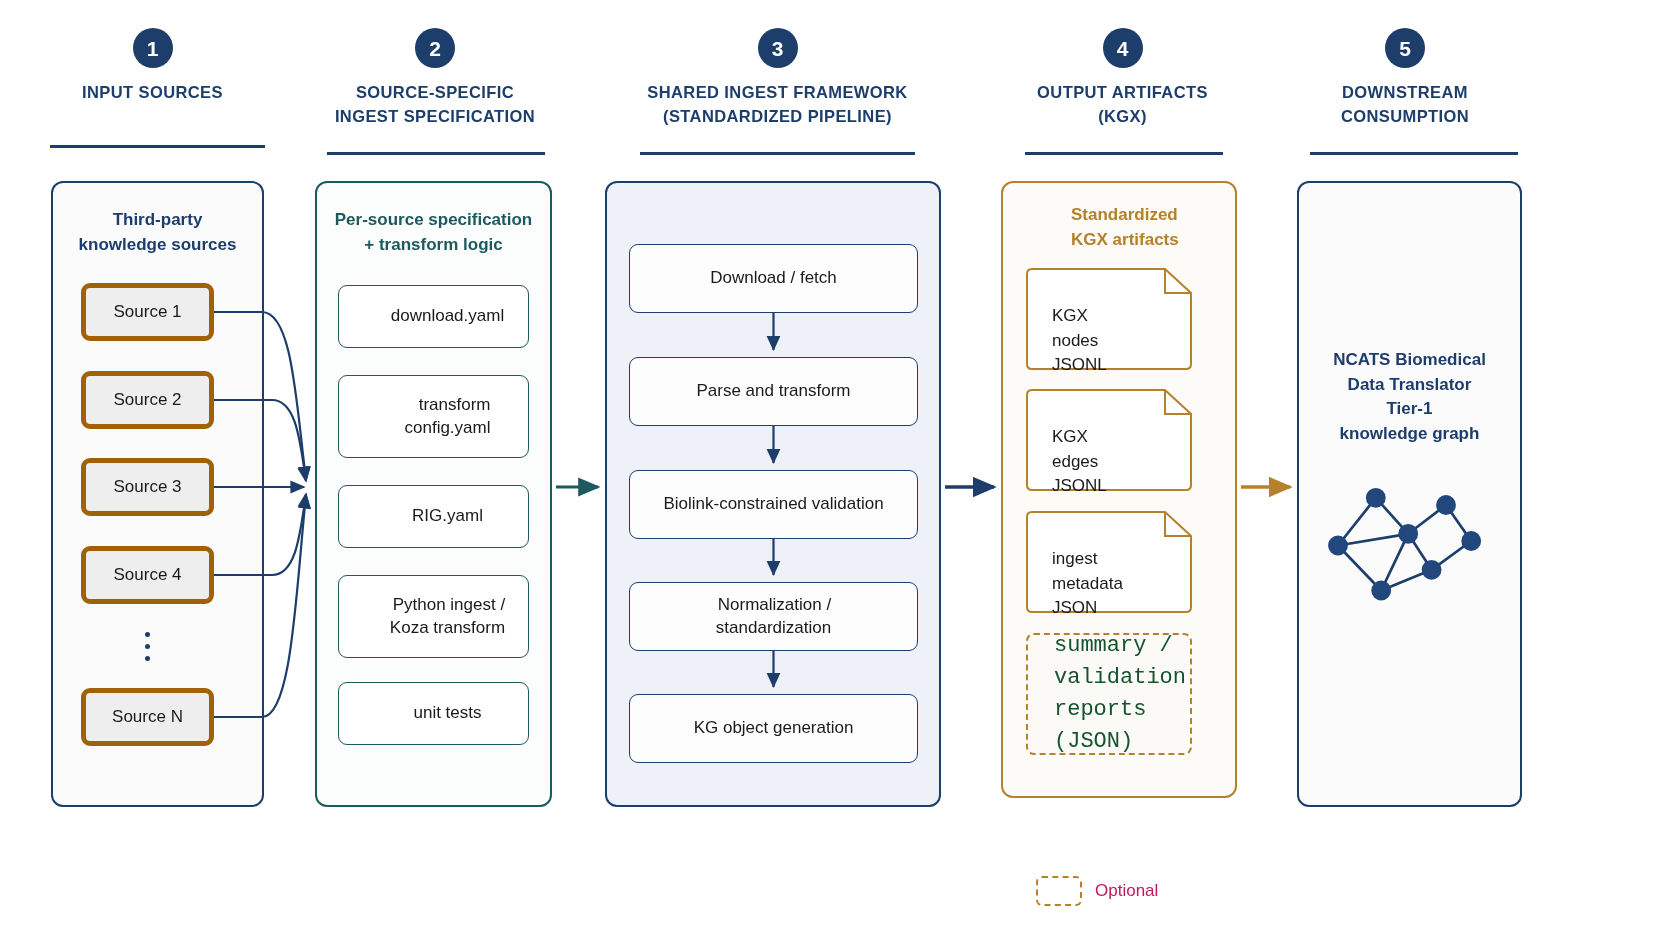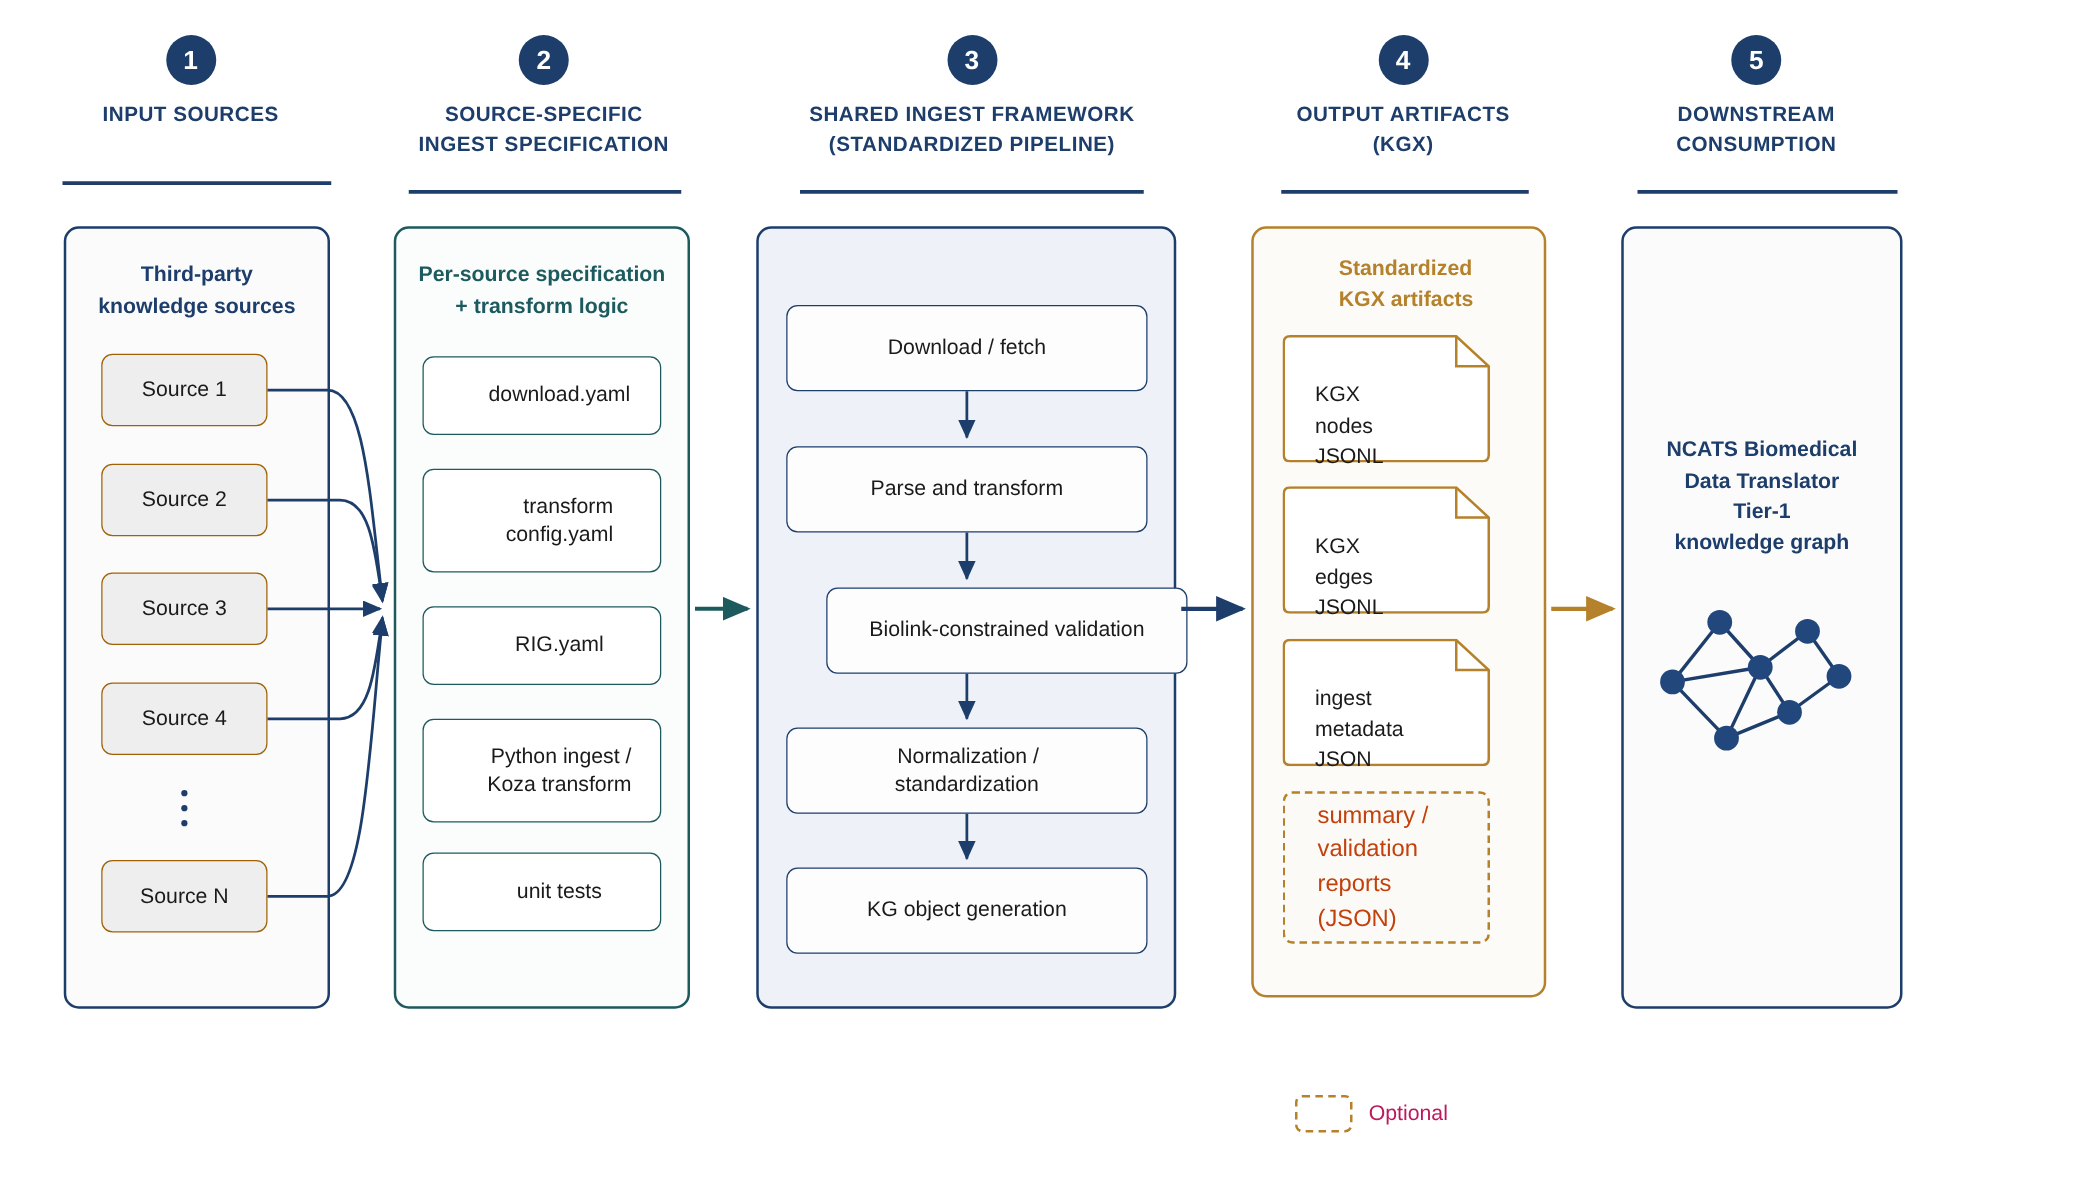--- a/index.html
+++ b/index.html
@@ -86,21 +86,21 @@
     align-items: center;
     justify-content: center;
     text-align: right;
     font-size: 17px;
     color: #1a1a1a;
     line-height: 1.35;
     white-space: pre-line;
   }
   .ibox.grey {
     background: #eeeeee;
-    border: 1px solid #a16207;
+    border: 5px solid #a16207;
   }
   .ibox.tealline {
     background: #ffffff;
     border: 1.6px solid #1d5a5e;
     padding-left: 28px;
   }
   .ibox.navyline {
     background: #fdfdfe;
     border: 1.6px solid #1d3d6b;
   }
@@ -123,28 +123,29 @@
     white-space: pre-line;
     text-align: left;
     margin-top: 44px;
   }
 
   .dashbox {
     position: absolute;
     border: 2px dashed #b5812a;
     border-radius: 8px;
     background: #fbfaf7;
-    font-size: 19px;
-    color: #c2410c;
+    font-size: 22px;
+    color: #14532d;
     line-height: 1.45;
     display: flex;
     flex-direction: column;
     justify-content: center;
     padding-left: 26px;
     white-space: pre-line;
+    font-family: Liberation Mono, monospace;
   }
 
   
   .vdots {
     position: absolute;
     display: flex;
     flex-direction: column;
     align-items: center;
     gap: 7px;
   }
@@ -246,21 +247,21 @@
   <div class="ibox tealline" style="left:338px; top:485px; width:191px; height:63px;">RIG.yaml</div>
   <div class="ibox tealline" style="left:338px; top:575px; width:191px; height:83px;">Python ingest /
 Koza transform</div>
   <div class="ibox tealline" style="left:338px; top:682px; width:191px; height:63px;">unit tests</div>
 
   <div class="panel blue3" style="left:605px; top:181px; width:336px; height:626px;">
   </div>
 
   <div class="ibox navyline" style="left:629px; top:244px; width:289px; height:69px;">Download / fetch</div>
   <div class="ibox navyline" style="left:629px; top:357px; width:289px; height:69px;">Parse and transform</div>
-  <div class="ibox navyline" style="left:661px; top:470px; width:289px; height:69px;">Biolink-constrained validation</div>
+  <div class="ibox navyline" style="left:629px; top:470px; width:289px; height:69px;">Biolink-constrained validation</div>
   <div class="ibox navyline" style="left:629px; top:582px; width:289px; height:69px;">Normalization /
 standardization</div>
   <div class="ibox navyline" style="left:629px; top:694px; width:289px; height:69px;">KG object generation</div>
 
   <div class="panel gold" style="left:1001px; top:181px; width:236px; height:617px;">
   </div>
   <div class="panel-title gold" style="left:1001px; top:203px; width:236px; text-align:left; padding-left:70px;">Standardized
 KGX artifacts</div>
 
   <div class="filecard" style="left:1026px; top:268px; width:166px; height:102px;">

